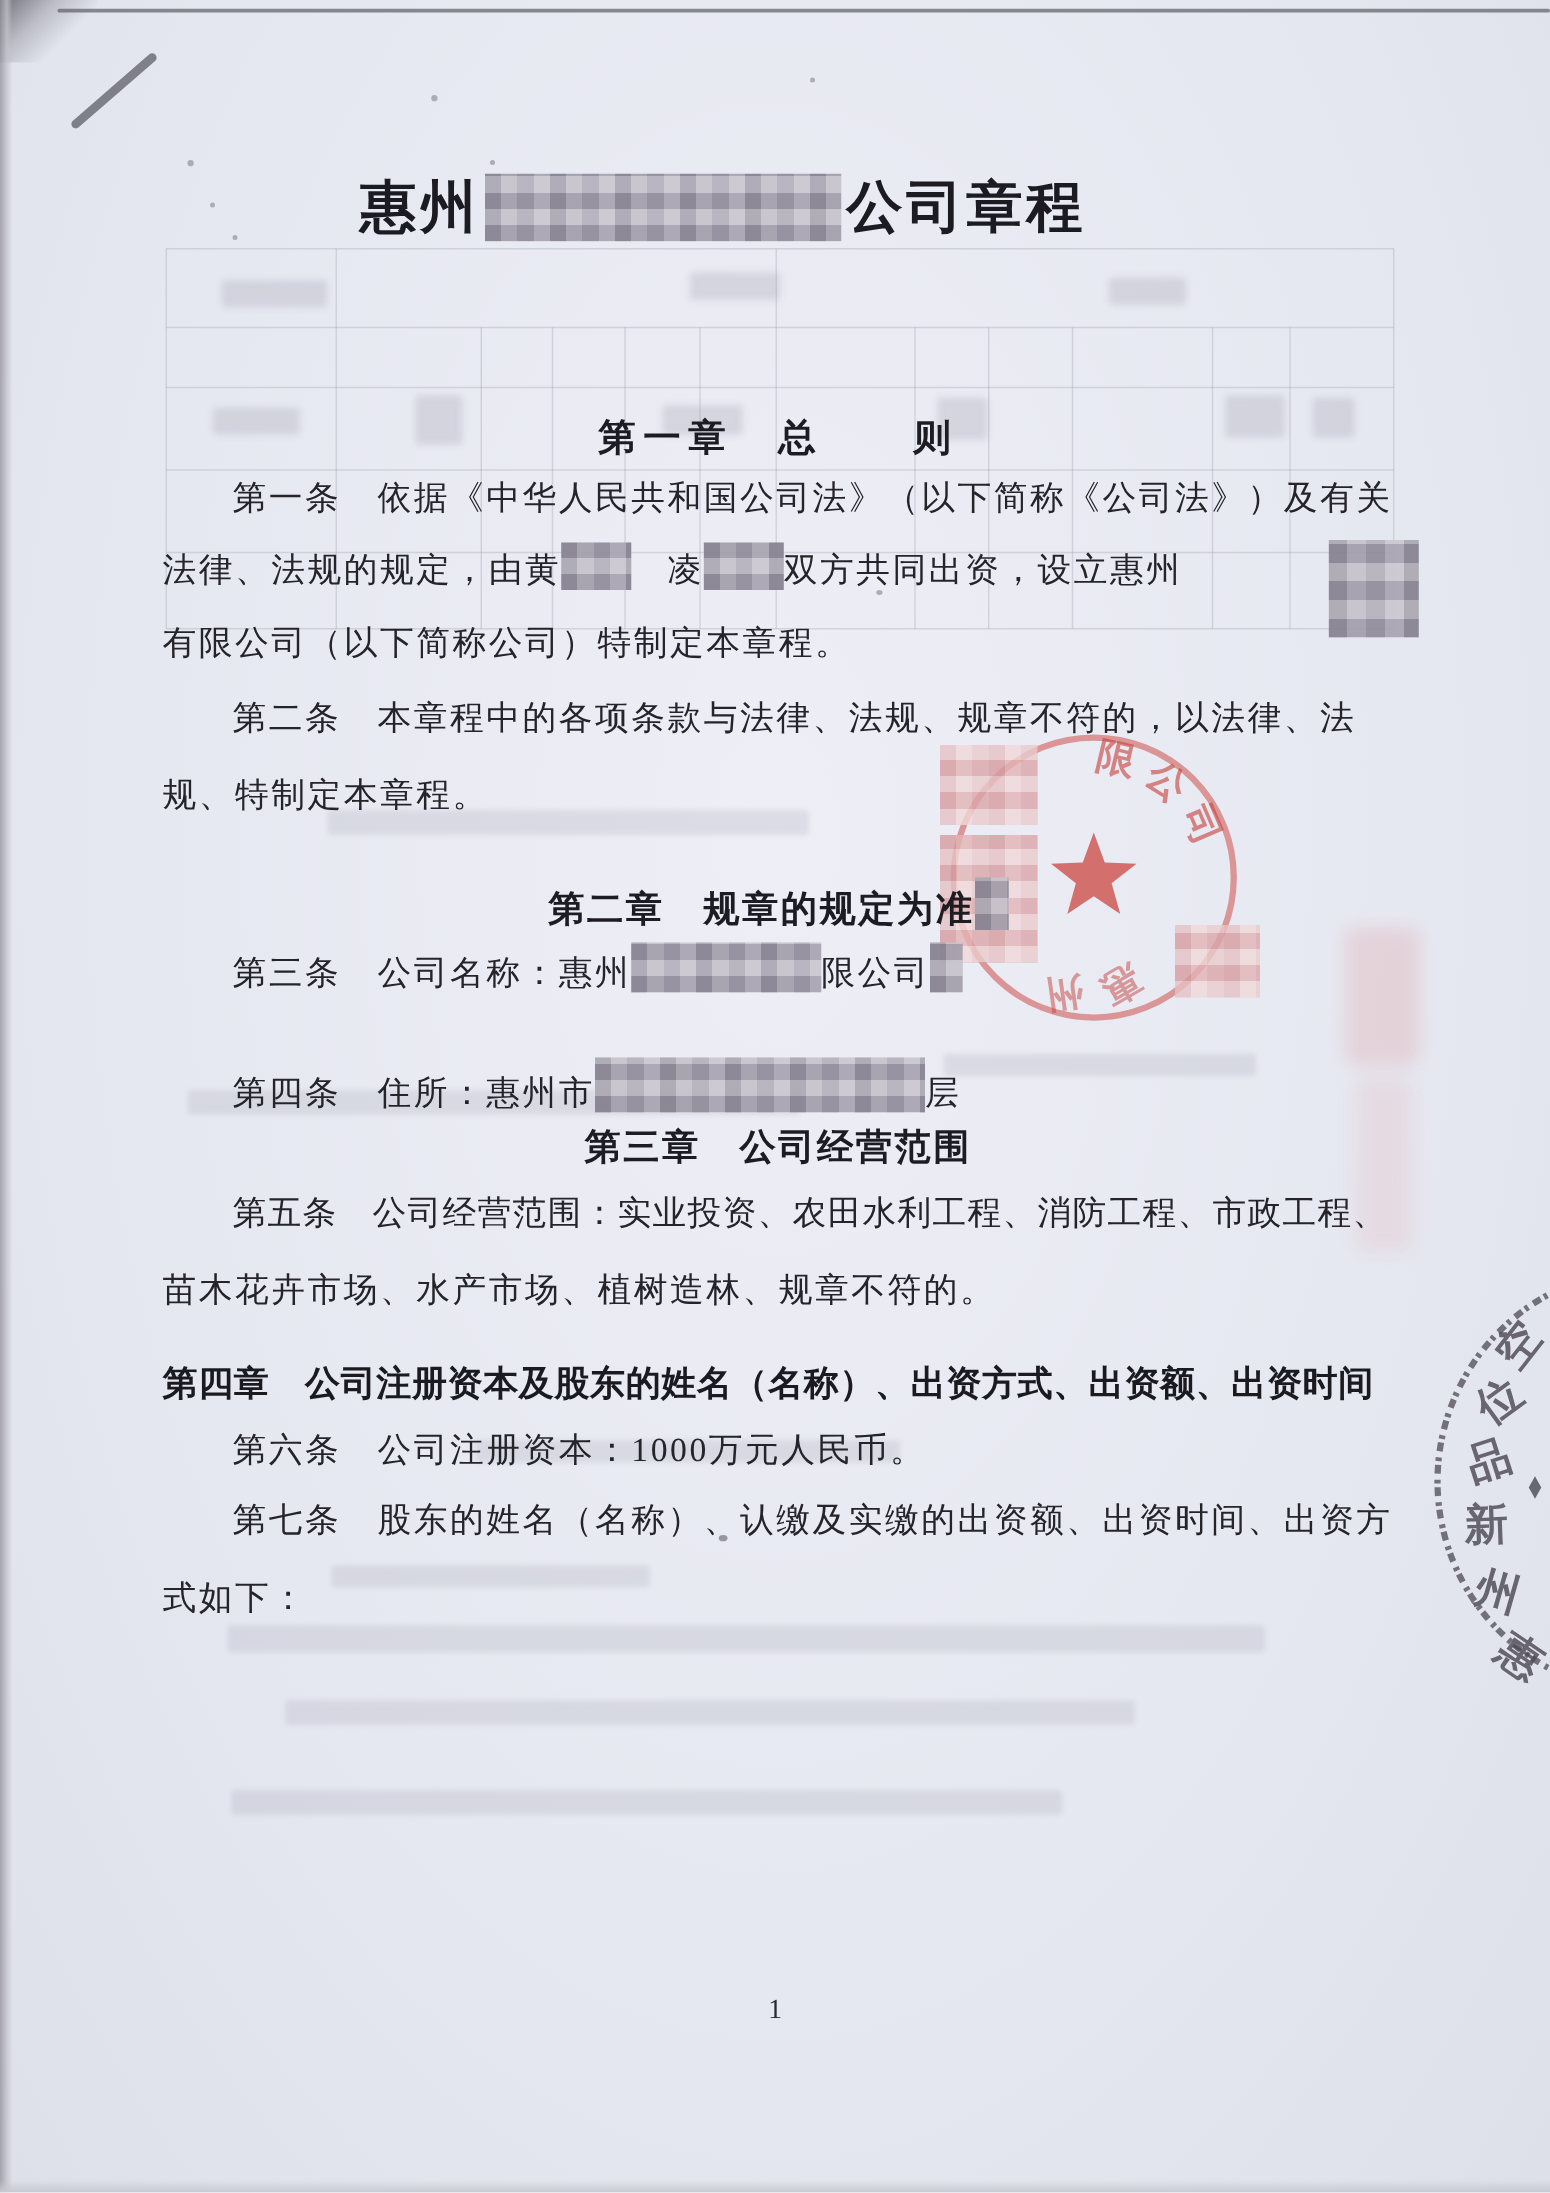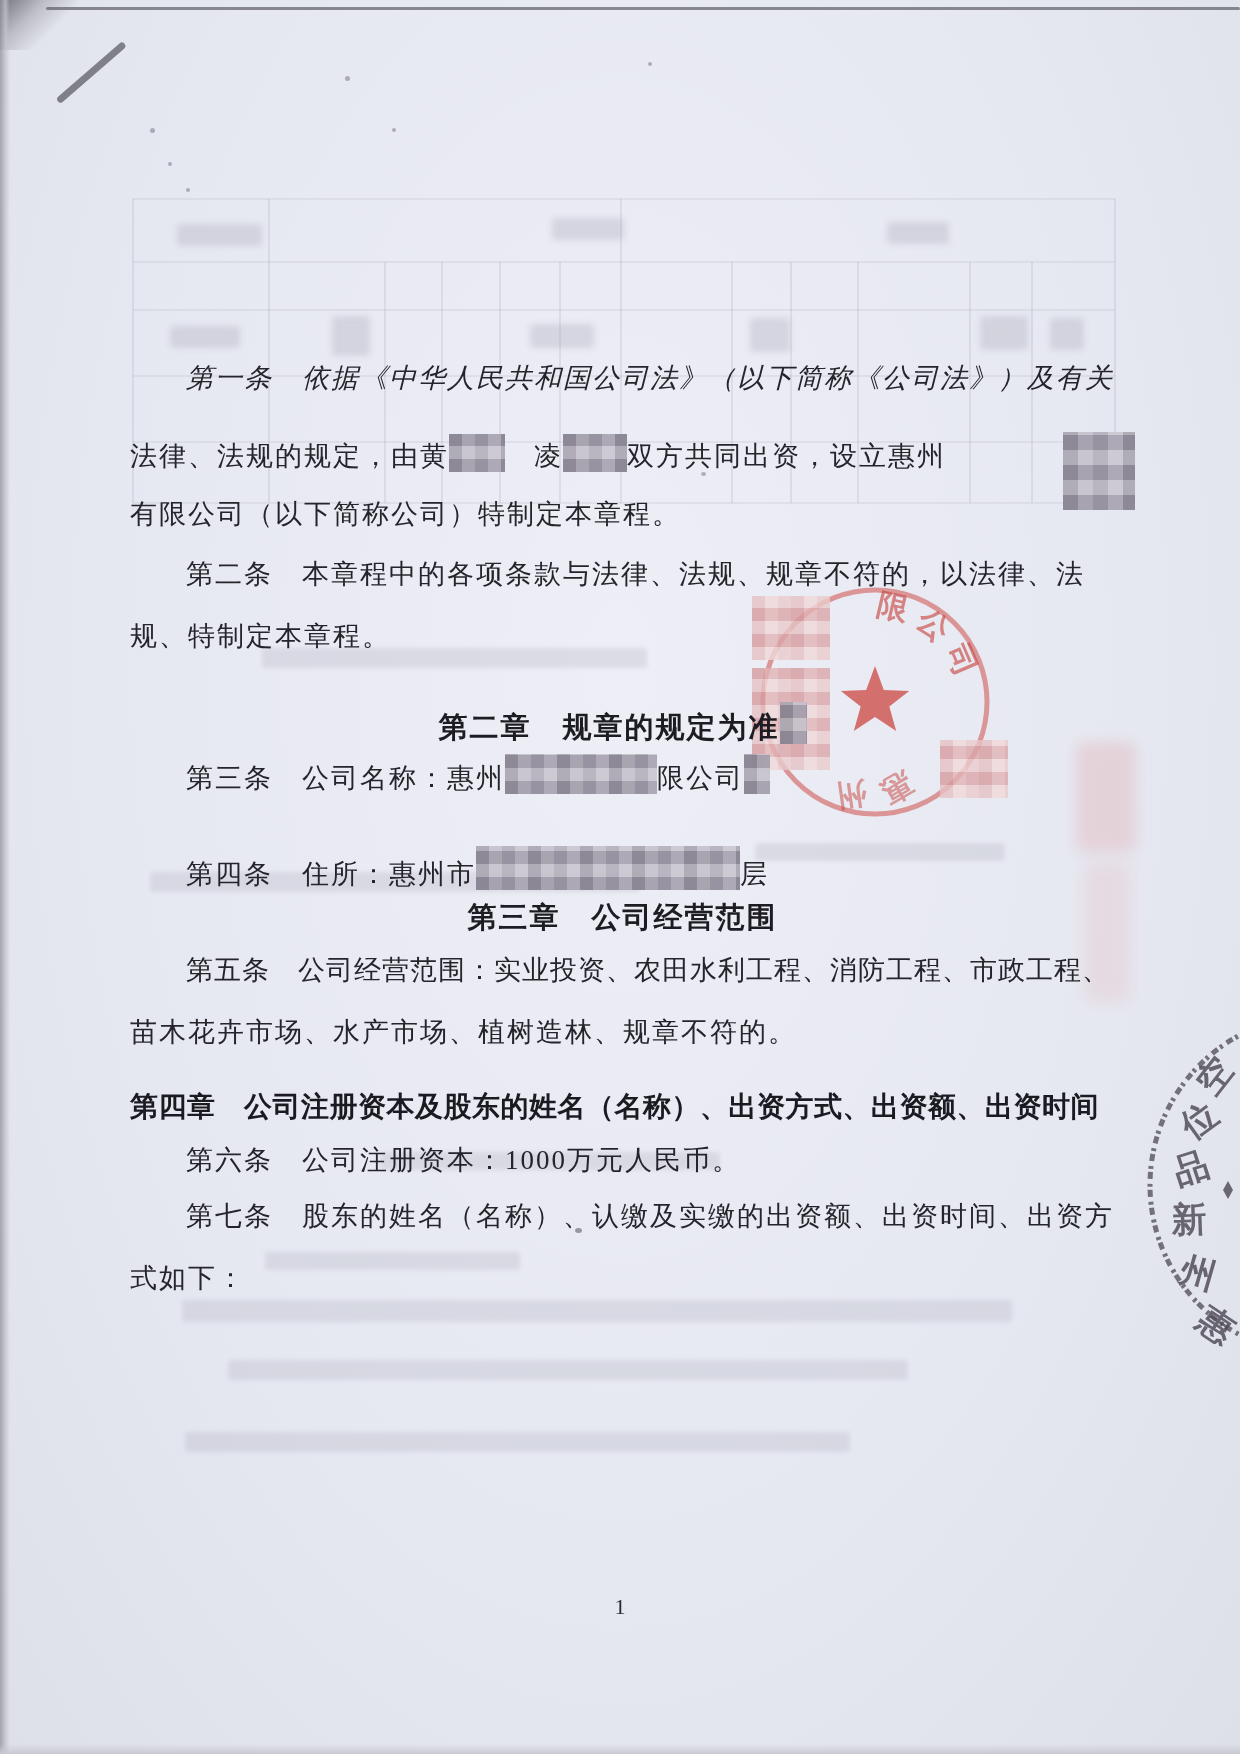--- a/index.html
+++ b/index.html
@@ -115,22 +115,28 @@
   <div class="abs ghost-line" style="left:755px;top:843px;width:250px;height:18px;"></div>
   <div class="abs ghost-line" style="left:380px;top:1152px;width:340px;height:18px;"></div>
   <div class="abs ghost-line" style="left:265px;top:1252px;width:255px;height:18px;"></div>
   <div class="abs ghost-line" style="left:182px;top:1300px;width:830px;height:22px;"></div>
   <div class="abs ghost-line" style="left:228px;top:1360px;width:680px;height:20px;"></div>
   <div class="abs ghost-line" style="left:185px;top:1432px;width:665px;height:20px;"></div>
 
   <div class="abs red-smudge" style="left:1076px;top:742px;width:60px;height:110px;background:rgba(225,130,130,.22);filter:blur(7px);"></div>
   <div class="abs red-smudge" style="left:1084px;top:862px;width:46px;height:140px;background:rgba(225,140,140,.15);filter:blur(8px);"></div>
 
+  <div class="abs title-row">
+    <span>惠州</span>
+    <span class="mosaic-inline" style="width:285px;height:54px;margin:0 4px;"></span>
+    <span>公司章程</span>
+  </div>
 
-  <div class="abs line indent" style="top:360px;font-style:italic;">第一条　依据《中华人民共和国公司法》（以下简称《公司法》）及有关</div>
+  <div class="abs h-center" style="top:330px;font-size:30px;letter-spacing:6px;">第一章　总　　则</div>
+  <div class="abs line indent" style="top:380px;">第一条　依据《中华人民共和国公司法》（以下简称《公司法》）及有关</div>
   <div class="abs line" style="top:434px;">
     <span>法律、法规的规定，由黄</span><span class="mosaic-inline" style="width:56px;height:38px;"></span><span>　凌</span><span class="mosaic-inline" style="width:64px;height:38px;"></span><span>双方共同出资，设立惠州</span>
   </div>
   <div class="abs mosaic" style="left:1063px;top:432px;width:72px;height:78px;"></div>
   <div class="abs line" style="top:496px;">有限公司（以下简称公司）特制定本章程。</div>
   <div class="abs line indent" style="top:556px;">第二条　本章程中的各项条款与法律、法规、规章不符的，以法律、法</div>
   <div class="abs line" style="top:618px;">规、特制定本章程。</div>
 
   <div class="abs stamp-red">
     <svg width="244" height="244" viewBox="0 0 244 244">

